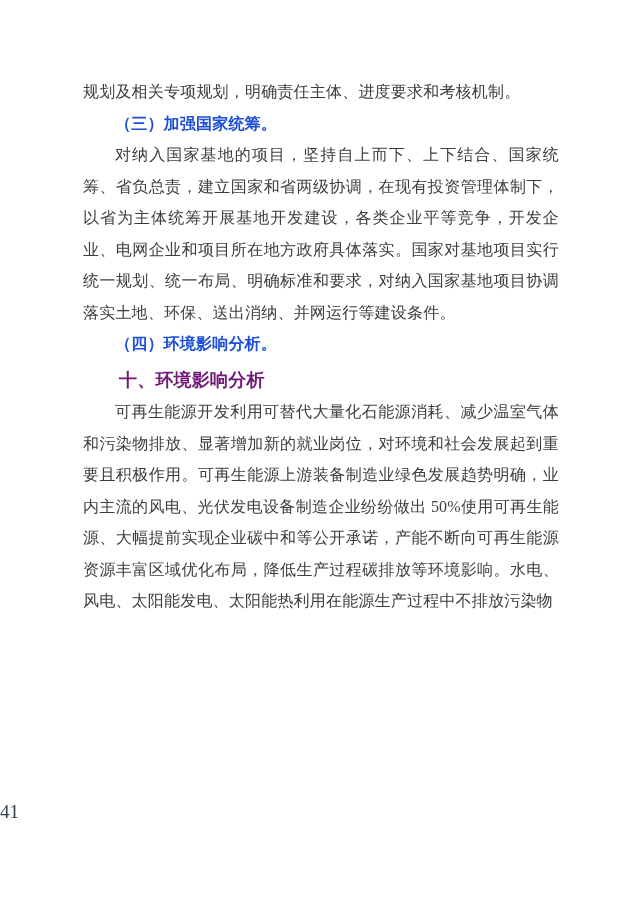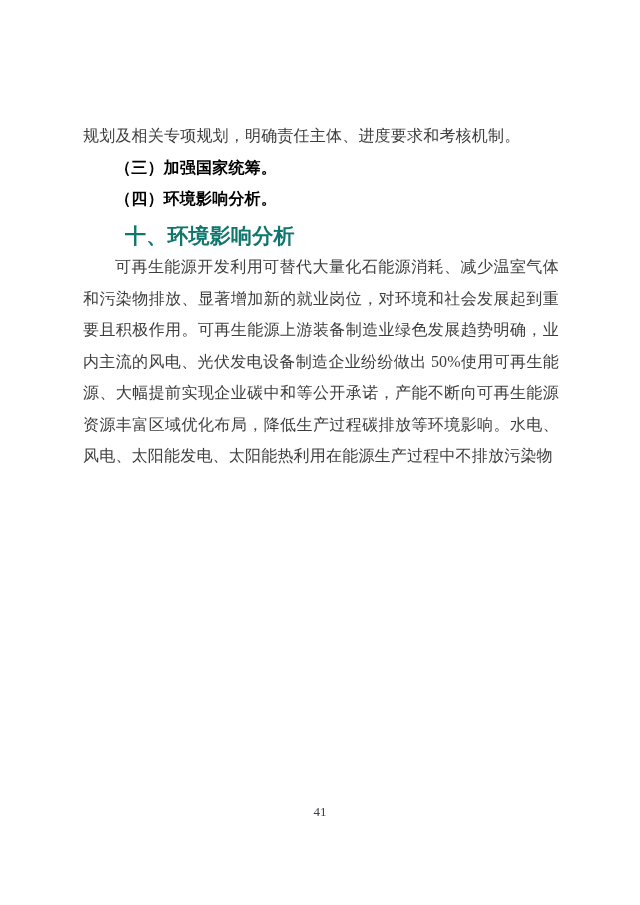--- a/index.html
+++ b/index.html
@@ -22,65 +22,65 @@
     width: 640px;
     height: 905px;
     background: #ffffff;
   }
   .content {
     position: absolute;
     top: 0;
     left: 0;
     width: 640px;
     box-sizing: border-box;
-    padding: 120px 81px 0 83px;
+    padding: 76px 81px 0 83px;
   }
   .content p {
     margin: 0;
     font-size: 16px;
     line-height: 31.5px;
     text-align: justify;
     text-justify: inter-ideograph;
     letter-spacing: 0.2px;
   }
   p.indent {
     text-indent: 2em;
   }
   p.sub-heading {
     text-indent: 2em;
     font-weight: bold;
-    color: #000000;
+    color: #1d4ed8;
     text-align: left;
   }
   p.section-heading {
     text-indent: 2em;
     font-weight: bold;
     font-family: "Liberation Sans", sans-serif;
-    font-size: 21px;
-    color: #0f766e;
+    font-size: 18px;
+    color: #701a75;
     text-align: left;
     margin-top: 5px;
   }
   .page-number {
     position: absolute;
     top: 802px;
     left: 0;
     width: 640px;
-    text-align: center;
-    font-size: 13px;
+    font-size: 19px;
     line-height: 20px;
     color: #38404a;
     font-family: "Liberation Serif", serif;
   }
 </style>
 </head>
 <body>
 
 <div class="page">
   <div class="content">
     <p class="no-indent">规划及相关专项规划，明确责任主体、进度要求和考核机制。</p>
     <p class="sub-heading">（三）加强国家统筹。</p>
+    <p class="indent">对纳入国家基地的项目，坚持自上而下、上下结合、国家统筹、省负总责，建立国家和省两级协调，在现有投资管理体制下，以省为主体统筹开展基地开发建设，各类企业平等竞争，开发企业、电网企业和项目所在地方政府具体落实。国家对基地项目实行统一规划、统一布局、明确标准和要求，对纳入国家基地项目协调落实土地、环保、送出消纳、并网运行等建设条件。</p>
     <p class="sub-heading">（四）环境影响分析。</p>
     <p class="section-heading">十、环境影响分析</p>
     <p class="indent">可再生能源开发利用可替代大量化石能源消耗、减少温室气体和污染物排放、显著增加新的就业岗位，对环境和社会发展起到重要且积极作用。可再生能源上游装备制造业绿色发展趋势明确，业内主流的风电、光伏发电设备制造企业纷纷做出 50%使用可再生能源、大幅提前实现企业碳中和等公开承诺，产能不断向可再生能源资源丰富区域优化布局，降低生产过程碳排放等环境影响。水电、风电、太阳能发电、太阳能热利用在能源生产过程中不排放污染物</p>
   </div>
   <div class="page-number">41</div>
 </div>
 
 </body></html>

